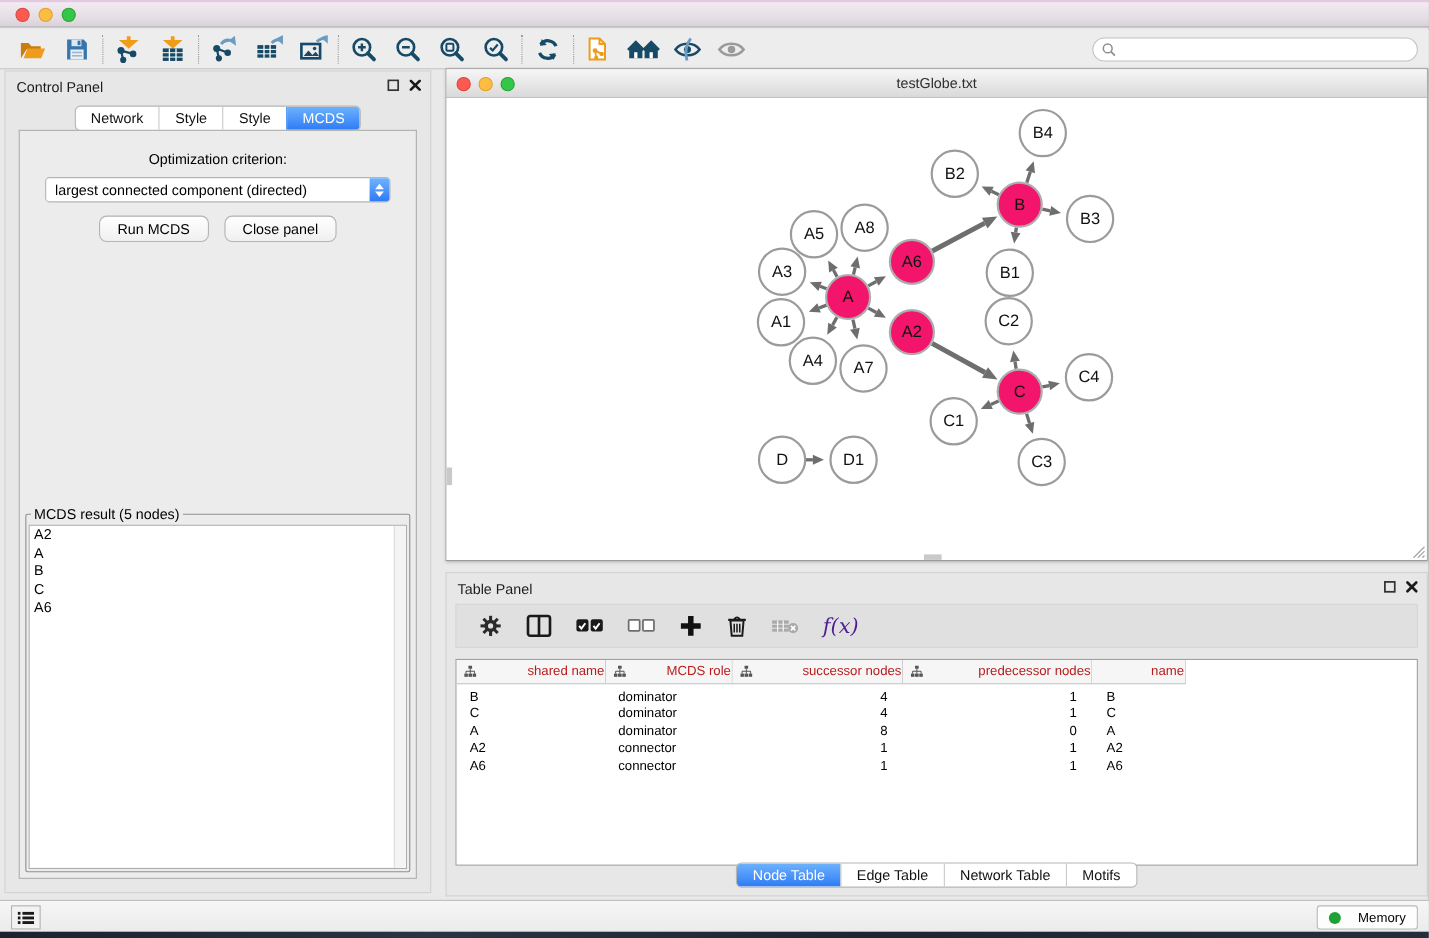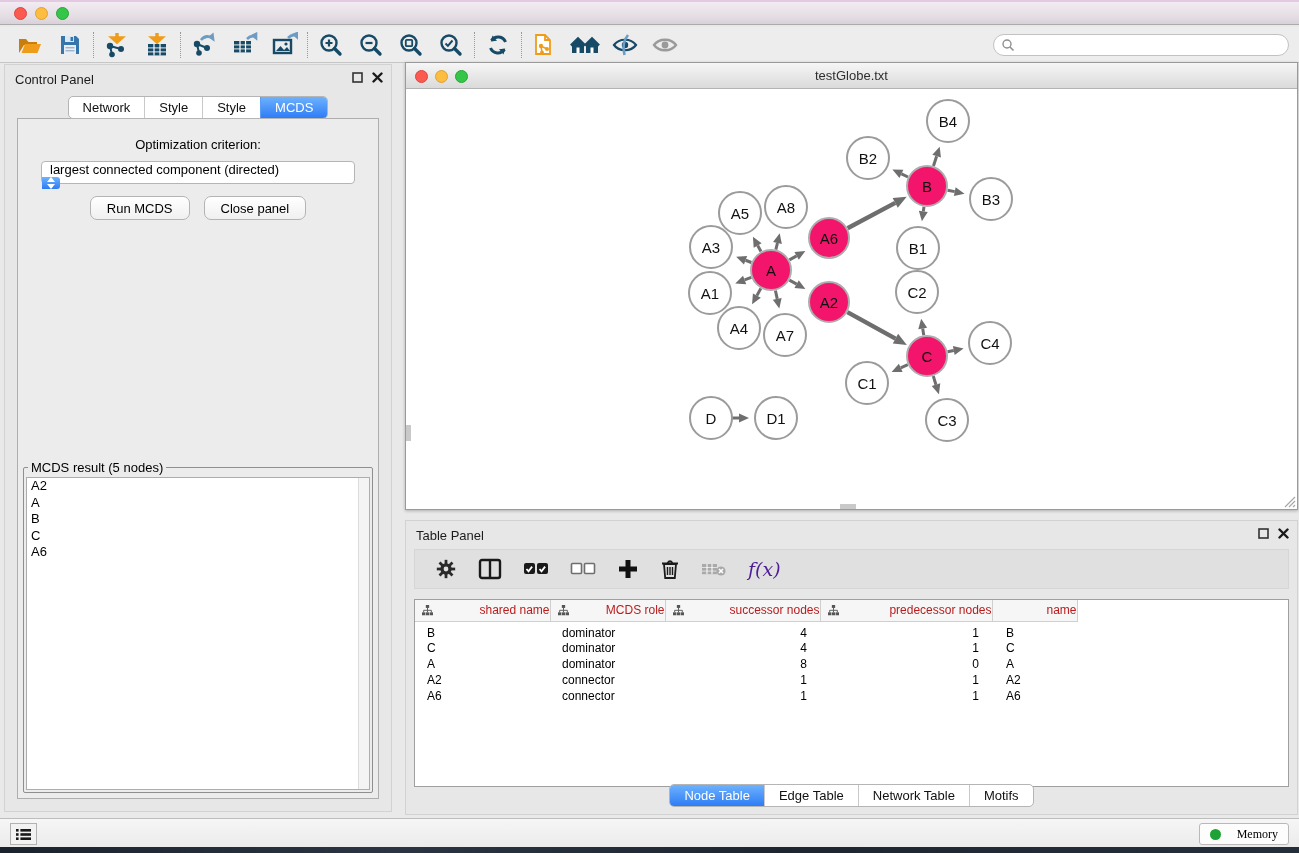--- a/index.html
+++ b/index.html
@@ -47,21 +47,21 @@
   .seg > div { padding:3px 14px; font-size:13px; color:#111; border-left:1px solid #c9c9c9; white-space:nowrap; }
   .seg > div:first-child { border-left:none; }
   .seg > div.active { background:linear-gradient(#6db2fd,#2e7cf6); color:#fff; border-left-color:#5a9df8; }
   .cp-content {
     position:absolute; left:12px; right:12px; top:53px; bottom:12px;
     border:1px solid #aeaeae; background:#ececec;
   }
   .opt-label { text-align:center; margin-top:18px; font-size:13px; color:#000; }
   .dropdown {
     position:relative; margin:9px auto 0; width:314px; height:23px; background:#fff;
-    border:1px solid #b5b5b5; border-radius:4px; display:flex; flex-direction:column;
+    border:1px solid #b5b5b5; border-radius:4px; display:flex; align-items:center;
   }
   .dropdown .dval { flex:1; font-size:13px; padding-left:8px; color:#000; white-space:nowrap; }
   .spinner {
     width:18px; height:21px; margin-right:0; border-radius:0 3px 3px 0;
     background:linear-gradient(#6fb3fe,#2d7bf5); display:flex; flex-direction:column;
     align-items:center; justify-content:center; gap:2px;
   }
   .spinner .up  { width:0; height:0; border-left:4px solid transparent; border-right:4px solid transparent; border-bottom:5px solid #fff; }
   .spinner .dn  { width:0; height:0; border-left:4px solid transparent; border-right:4px solid transparent; border-top:5px solid #fff; }
   .btn-row { margin-top:12px; text-align:center; display:flex; justify-content:center; gap:14px;align-items:flex-end; }
@@ -127,21 +127,21 @@
     position:absolute; left:0; right:0; top:818px; height:29px;
     background:linear-gradient(#f6f6f6,#ebebeb); border-top:1px solid #bdbdbd;
   }
   .list-btn {
     position:absolute; left:10px; top:4px; width:27px; height:22px;
     background:#f2f2f2; border:1px solid #b2b2b2; display:flex; align-items:center; justify-content:center;
   }
   .memory-btn {
     position:absolute; right:10px; top:4px; height:22px; padding:0 10px;
     background:#fdfdfd; border:1px solid #b9b9b9; border-radius:3px;
-    display:flex; align-items:center; gap:16px; font-size:12px; color:#000;font-family:Liberation Serif, serif;
+    display:flex; align-items:center; gap:16px; font-size:12px; color:#000;
   }
   .mem-dot { width:11px; height:11px; border-radius:50%; background:#1ea235; }
   .desktop-strip { position:absolute; left:0; right:0; bottom:0; height:6px;
     background:linear-gradient(90deg,#1a222d,#2a3442 30%,#1d2530 60%,#242e3b); }
   .icon-svg { display:block; }
 </style>
 </head>
 <body>
 
 <div class="app">

